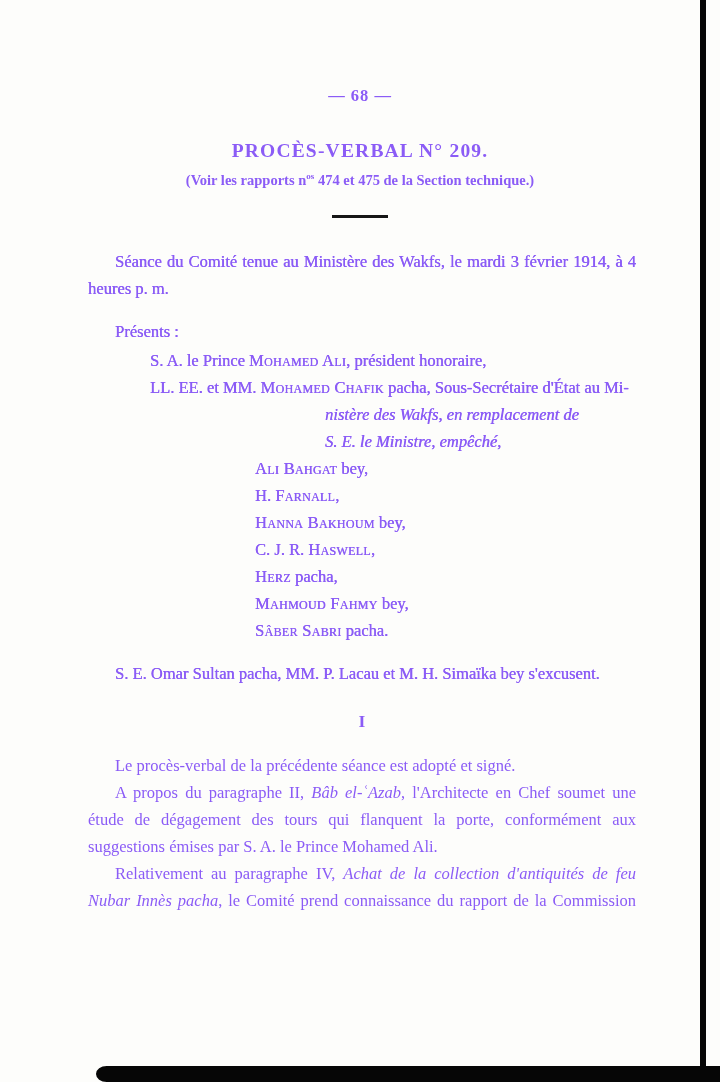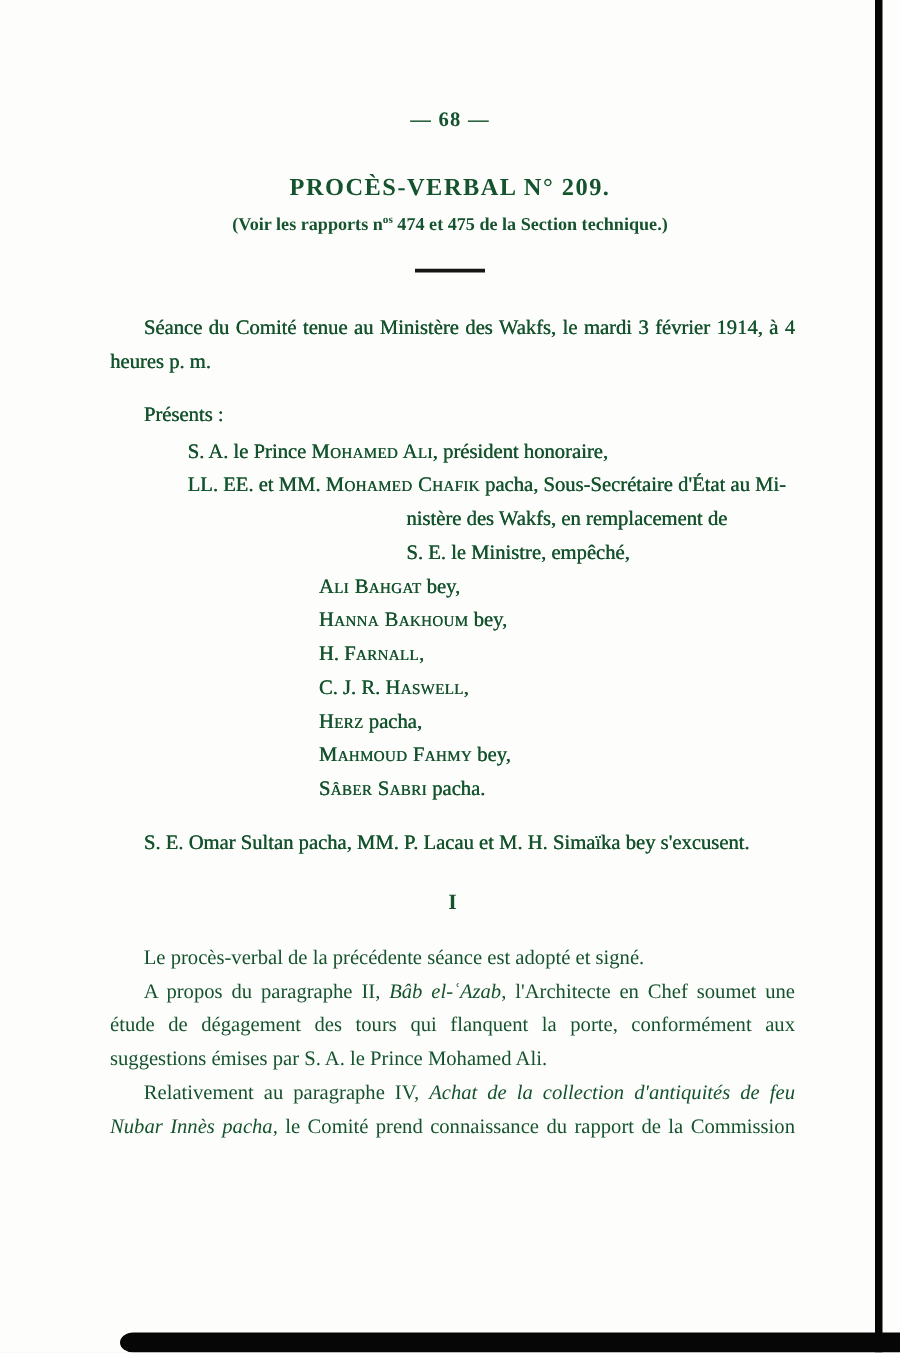--- a/index.html
+++ b/index.html
@@ -4,21 +4,21 @@
 <style>
   * { box-sizing: border-box; }
   html, body { margin: 0; padding: 0; }
   body { background: #e9e9e9; }
 
   .page {
     position: relative;
     width: 720px;
     height: 1082px;
     background: #fdfdfb;
-    color: #14532d;
+    color: #8b5cf6;
     font-family: "Liberation Serif", "DejaVu Serif", serif;
     overflow: hidden;
   }
 
   .page-number {
     padding-top: 86px;
     text-align: center;
     font-weight: bold;
     font-size: 16.5px;
     letter-spacing: 1px;
@@ -54,21 +54,21 @@
     line-height: 27px;
   }
 
   .para { margin: 0; text-align: justify; text-indent: 27px; }
   .heavy { text-shadow: 0.35px 0 0 currentColor; margin-top: 16px; }
 
   .presents { text-indent: 27px; }
 
   .attendees { margin-top: 2px; }
   .att-main { padding-left: 62px;  white-space: nowrap; }
-  .att-cont { padding-left: 237px; white-space: nowrap; }
+  .att-cont { padding-left: 237px; white-space: nowrap; font-style: italic; }
   .att-name { padding-left: 167px; white-space: nowrap; }
 
   .sc { font-variant: small-caps; letter-spacing: 0.3px; }
   .i  { font-style: italic; }
 
   .honorary { margin-top: 4px; }
 
   .section-heading {
     margin: 21px 0 17px;
     text-align: center;
@@ -111,22 +111,22 @@
     <p class="para heavy">Séance du Comité tenue au Ministère des Wakfs, le mardi 3 février 1914, à 4 heures p. m.</p>
 
     <p class="para heavy presents">Présents :</p>
 
     <div class="attendees heavy">
         <div class="att-main"><span>S. A. le Prince </span><span class="sc">Mohamed Ali</span><span>, président honoraire,</span></div>
         <div class="att-main"><span>LL. EE. et MM. </span><span class="sc">Mohamed Chafik</span><span> pacha, Sous-Secrétaire d'État au Mi-</span></div>
         <div class="att-cont"><span>nistère des Wakfs, en remplacement de</span></div>
         <div class="att-cont"><span>S. E. le Ministre, empêché,</span></div>
         <div class="att-name"><span class="sc">Ali Bahgat</span><span> bey,</span></div>
+        <div class="att-name"><span>H. </span><span class="sc">Farnall</span><span>,</span></div>
         <div class="att-name"><span class="sc">Hanna Bakhoum</span><span> bey,</span></div>
-        <div class="att-name"><span>H. </span><span class="sc">Farnall</span><span>,</span></div>
         <div class="att-name"><span>C. J. R. </span><span class="sc">Haswell</span><span>,</span></div>
         <div class="att-name"><span class="sc">Herz</span><span> pacha,</span></div>
         <div class="att-name"><span class="sc">Mahmoud Fahmy</span><span> bey,</span></div>
         <div class="att-name"><span class="sc">Sâber Sabri</span><span> pacha.</span></div>
       </div>
 
     <div class="honorary">
         <p class="para heavy"><span>S. E. Omar Sultan pacha, MM. P. Lacau et M. H. Simaïka bey s'excusent.</span></p>
       </div>
 

